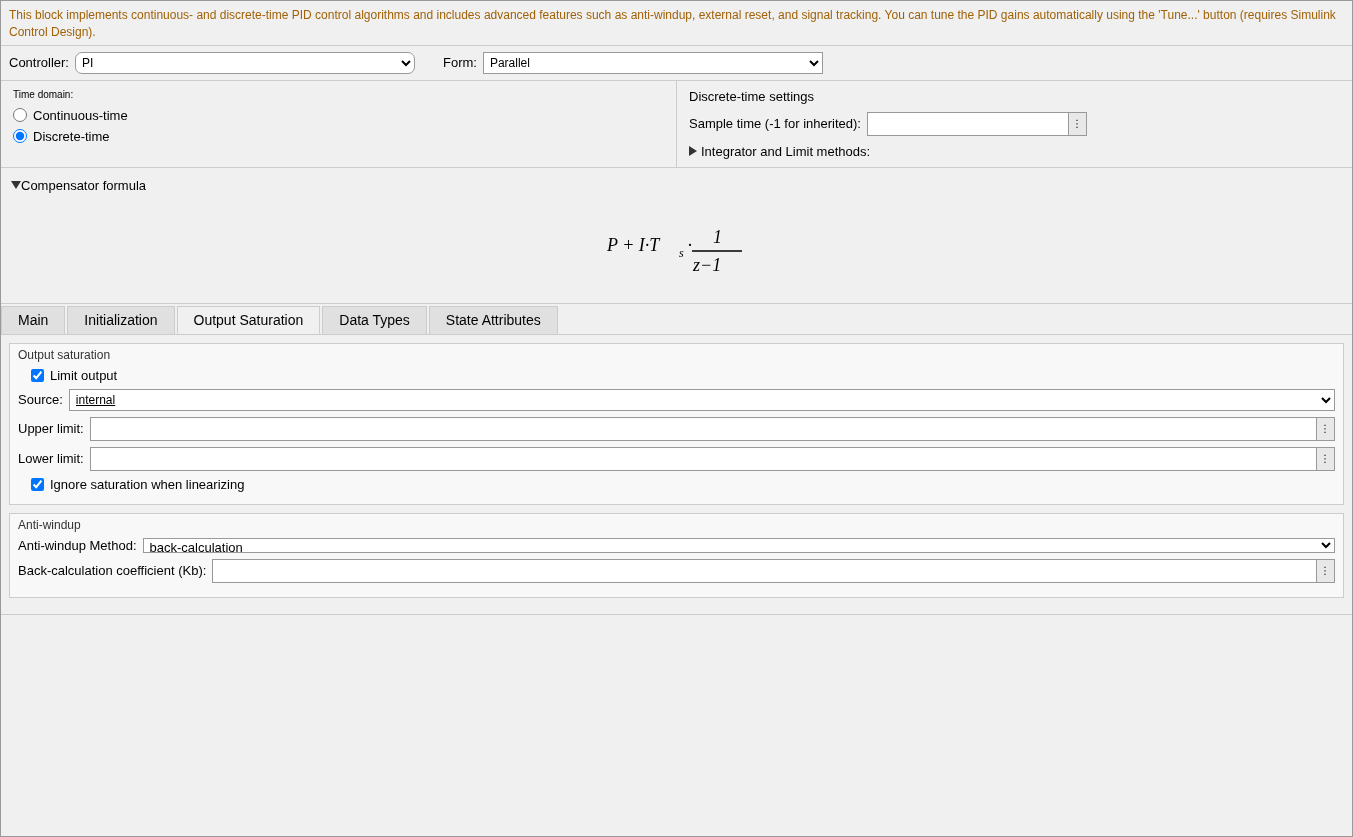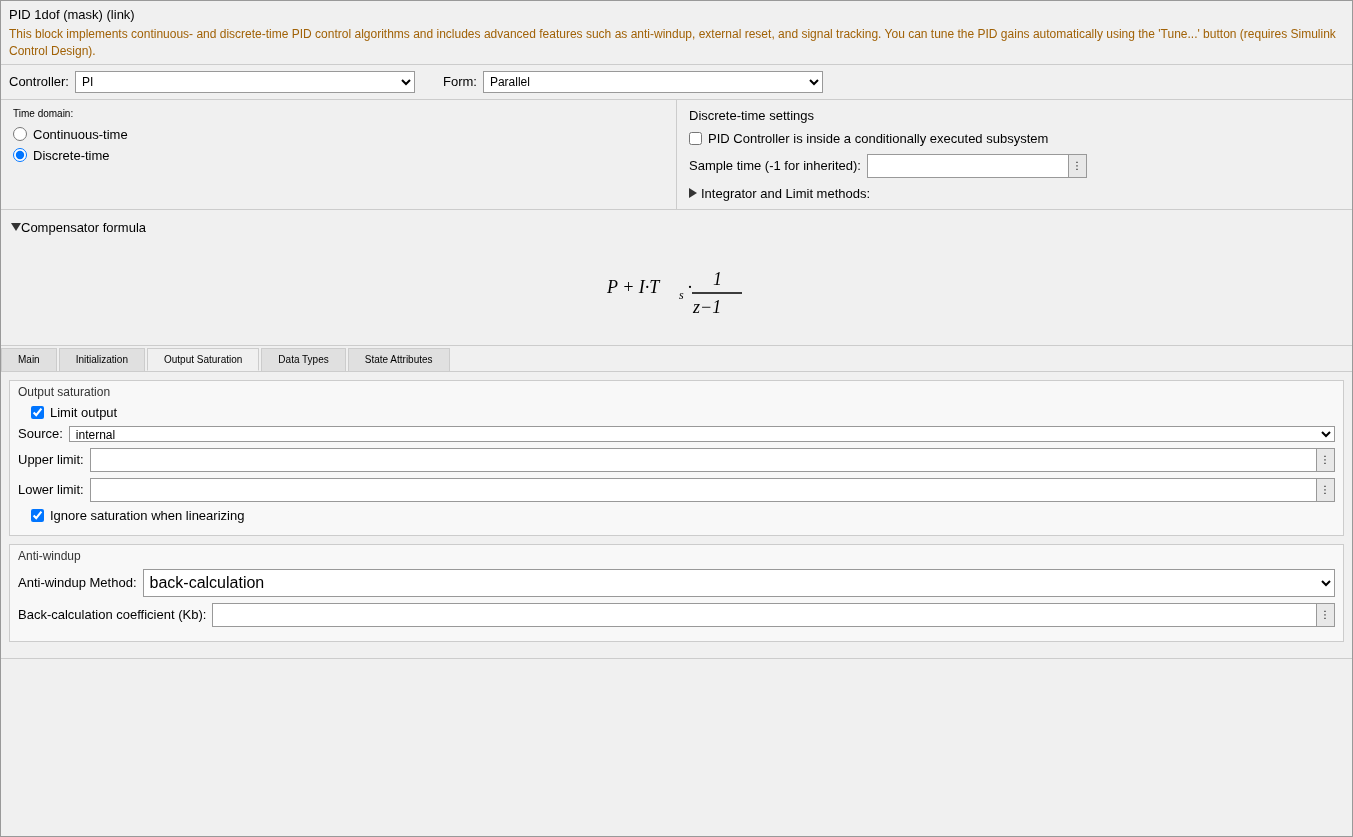--- a/index.html
+++ b/index.html
@@ -49,21 +49,21 @@
       white-space: nowrap;
     }
     select {
       height: 22px;
       border: 1px solid #999;
       background: #fff;
       font-size: 12px;
       padding: 0 2px;
       cursor: pointer;
     }
-    .controller-select { width: 340px; }
+    .controller-select { width: 340px; border-radius: 7px; }
     .form-select { width: 340px; }
     .middle-section {
       display: flex;
       border-bottom: 1px solid #ccc;
     }
     .left-panel {
       flex: 1;
       padding: 8px 12px;
       border-right: 1px solid #ccc;
     }
@@ -176,21 +176,21 @@
       display: flex;
       background: #f0f0f0;
       border-bottom: 1px solid #ccc;
     }
     .tab {
       padding: 5px 16px;
       border: 1px solid #ccc;
       border-bottom: none;
       background: #e0e0e0;
       cursor: pointer;
-      font-size: 10px;
+      font-size: 14px;
       margin-right: 2px;
       margin-top: 2px;
     }
     .tab.active {
       background: #f0f0f0;
       border-bottom: 1px solid #f0f0f0;
       font-weight: normal;
     }
     .tab-content {
       padding: 8px;
@@ -225,38 +225,36 @@
       flex: 1;
       height: 22px;
       border: none;
       outline: none;
       padding: 0 4px;
       font-size: 12px;
       background: #fff;
     }
     .source-select {
       flex: 1;
-      height: 16px;
+      height: 22px;
+      text-decoration: underline;
     }
     .limit-checkbox-row {
       display: flex;
       align-items: center;
       gap: 6px;
       margin: 4px 13px;
     }
   </style>
 </head>
 <body>
 
 <div class="main-container">
 
   <div class="header">
-    <div class="header-title">
-      <span>PID 1dof (mask) (link)</span>
-    </div>
     <div class="header-desc">This block implements continuous- and discrete-time PID control algorithms and includes advanced features such as anti-windup, external reset, and signal tracking. You can tune the PID gains automatically using the 'Tune...' button (requires Simulink Control Design).</div>
   </div>
 
   <div class="top-row">
     <div class="field-row">
       <span class="field-label">Controller:</span>
       <select class="controller-select">
         <option>PI</option>
         <option>PID</option>
         <option>P</option>
@@ -282,24 +280,20 @@
         <label for="continuous">Continuous-time</label>
       </div>
       <div class="radio-row">
         <input type="radio" name="time_domain" id="discrete" checked="" style="">
         <label for="discrete">Discrete-time</label>
       </div>
     </div>
 
     <div class="right-panel">
       <div class="discrete-settings-title">Discrete-time settings</div>
-      <div class="checkbox-row">
-        <input type="checkbox" id="cond_exec" style="">
-        <label for="cond_exec">PID Controller is inside a conditionally executed subsystem</label>
-      </div>
       <div class="sample-time-row">
         <span class="field-label">Sample time (-1 for inherited):</span>
         <div class="sample-time-input-wrap">
           <input type="text" class="sample-time-input" style="">
           <div class="dots-btn">⋮</div>
         </div>
       </div>
       <div class="integrator-row">
         <div class="triangle-right"></div>
         <span>Integrator and Limit methods:</span>
@@ -385,21 +379,21 @@
           <input type="checkbox" id="ignore_sat" checked="" style="">
           <label for="ignore_sat">Ignore saturation when linearizing</label>
         </div>
       </div>
 
       <div class="section-box">
         <div class="section-title">Anti-windup</div>
 
         <div class="form-field-row">
           <span class="field-label" style="white-space:nowrap;">Anti-windup Method:</span>
-          <select style="flex:1; height:28px; font-size:16px; border:1px solid #999;">
+          <select style="flex:1; height:15px; font-size:13px; border:1px solid #999;">
             <option>back-calculation</option>
             <option>clamping</option>
             <option>none</option>
           </select>
         </div>
 
         <div class="form-field-row">
           <span class="field-label" style="white-space:nowrap;">Back-calculation coefficient (Kb):</span>
           <div class="text-input-wrap">
             <input type="text" class="text-input" style="">

